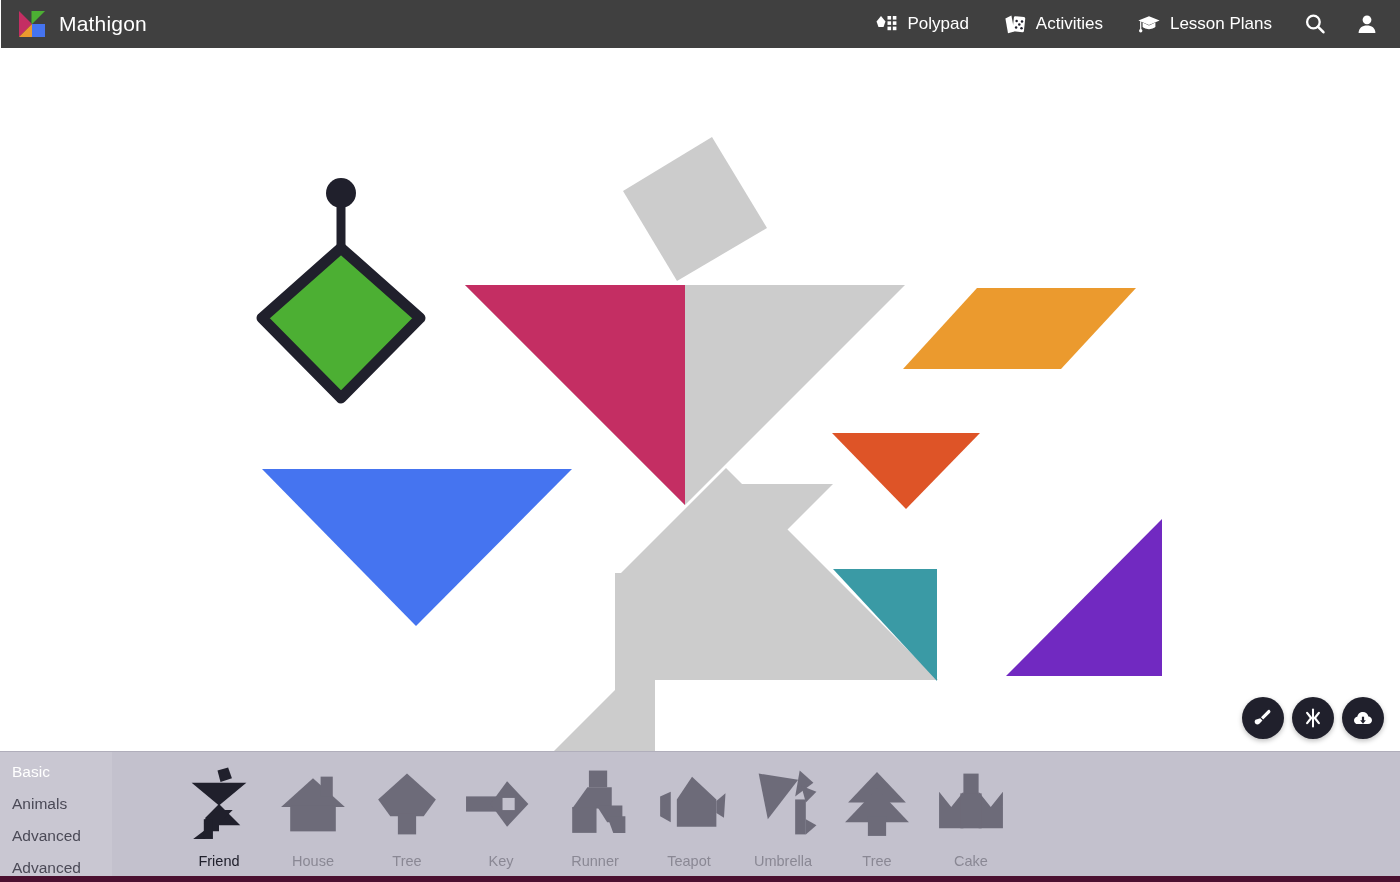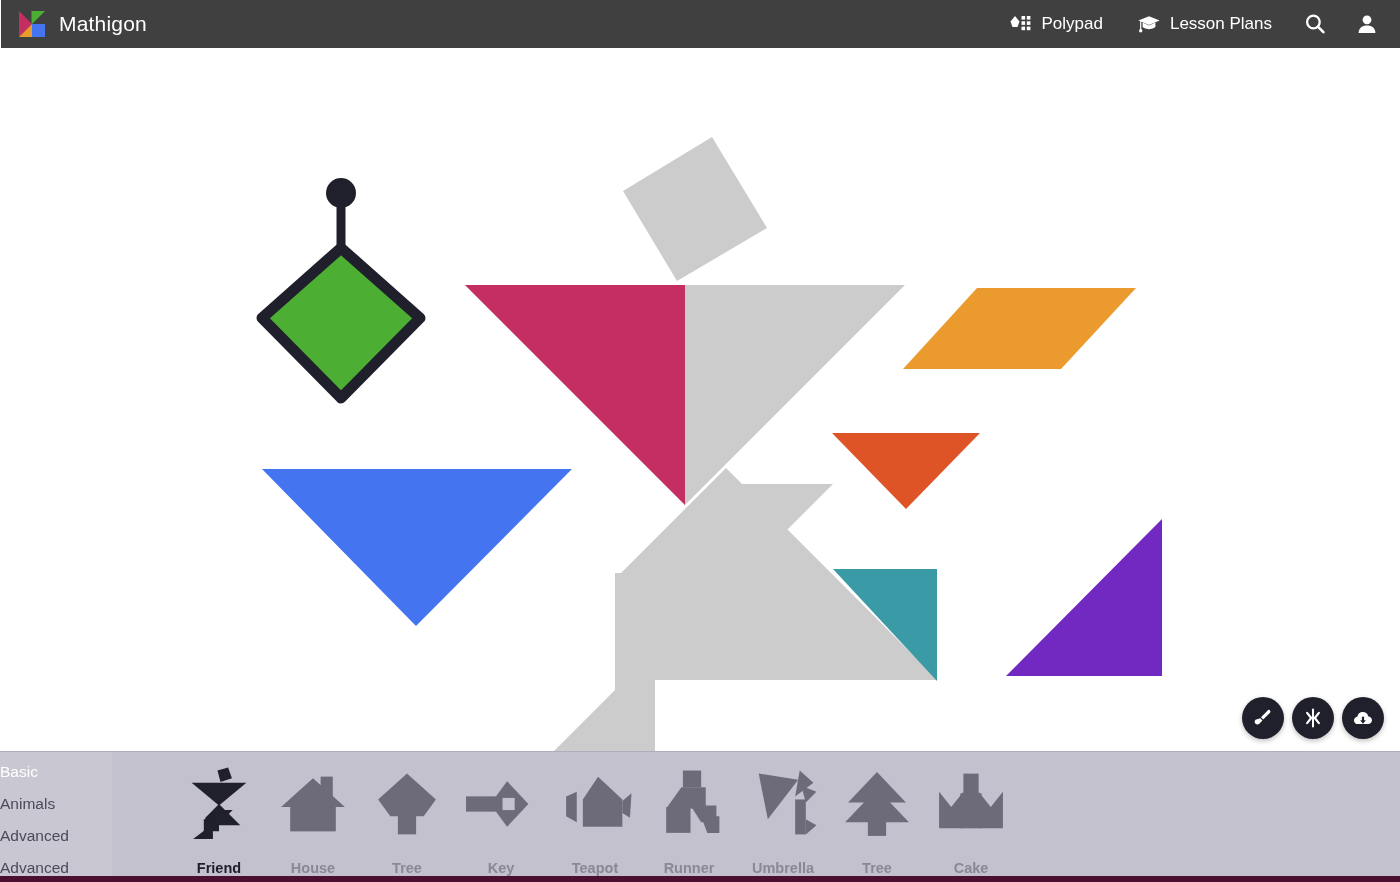--- a/index.html
+++ b/index.html
@@ -67,20 +67,21 @@
   }
   .gallery-rail {
     position: relative;
     width: 112px; flex: none;
     padding-top: 4px;
     background: #c9c7d2;
   }
   .cat {
     position: relative;
     height: 32px; line-height: 32px;
+    padding-left: 12px;
     font-size: 15.5px; color: #4b4a57;
     cursor: pointer;
     white-space: nowrap;
   }
   .cat.active { color: #ffffff; font-weight: 400; }
   .cat.active::before {
     content: ""; position: absolute; left: 0; top: 0;
     width: 100%; height: 32px; background: #3b3a48;
     z-index: -1;
   }
@@ -98,23 +99,23 @@
     padding: 10px 0 0 60px; gap: 0px; overflow: hidden;
   }
   .tile {
     width: 94px; flex: none;
     display: flex; flex-direction: column;
     align-items: center; cursor: pointer;
     padding-top: 4px;
   }
   .tile svg { width: 76px; height: 76px; display: block; }
   .tile-label {
-    margin-top: 18px;
+    margin-top: 11px;
     font-size: 14.5px; color: #8a8894;
-    text-align: center; white-space: nowrap; font-weight: bold;
+    text-align: center; white-space: nowrap;
   }
   .tile.active .tile-label { color: #20202c; }
 
   .bottom-strip {
     position: absolute; left: 0; bottom: 0;
     width: 1400px; height: 6px;
     background: #4b1030;
   }
 </style>
 </head>
@@ -146,20 +147,32 @@
           <rect x="18.8" y="4" width="3.6" height="3.6" fill="#fff"></rect>
           <rect x="13.5" y="9.3" width="3.6" height="3.6" fill="#fff"></rect>
           <rect x="18.8" y="9.3" width="3.6" height="3.6" fill="#fff"></rect>
           <rect x="13.5" y="14.6" width="3.6" height="3.6" fill="#fff"></rect>
           <rect x="18.8" y="14.6" width="3.6" height="3.6" fill="#fff"></rect>
         </svg>
         <span>Polypad</span>
       </div>
 
 
+      <div class="nav-item">
+        <svg class="nav-icon" viewBox="0 0 24 24">
+          <path d="M2.4 6.6 L8.4 3.4 L11.4 19.6 L5.0 21.2 Z" fill="#fff"></path>
+          <rect x="10.2" y="4.6" width="11.4" height="15.2" rx="1.4" fill="#fff" transform="rotate(6 15.9 12.2)"></rect>
+          <circle cx="13.6" cy="9.0" r="1.25" fill="#20202c"></circle>
+          <circle cx="19.0" cy="9.6" r="1.25" fill="#20202c"></circle>
+          <circle cx="16.3" cy="12.6" r="1.25" fill="#20202c"></circle>
+          <circle cx="13.1" cy="15.6" r="1.25" fill="#20202c"></circle>
+          <circle cx="18.5" cy="16.2" r="1.25" fill="#20202c"></circle>
+        </svg>
+        <span>Activities</span>
+      </div>
 
       <div class="nav-item">
         <svg class="nav-icon" viewBox="0 0 24 24">
           <path d="M12 4.2 L22.6 8.6 L12 13.0 L1.4 8.6 Z" fill="#fff"></path>
           <path d="M5.6 10.4 L5.6 15.0 C5.6 15.0 8.2 17.2 12 17.2 C15.8 17.2 18.4 15.0 18.4 15.0 L18.4 10.4 L12 13.4 Z" fill="#fff"></path>
           <rect x="3.1" y="9.2" width="1.2" height="8.6" fill="#fff"></rect>
           <circle cx="3.7" cy="18.8" r="1.7" fill="#fff"></circle>
         </svg>
         <span>Lesson Plans</span>
       </div>
@@ -311,44 +324,44 @@
             <polygon points="58,20 86,50 58,80 36,50"></polygon>
             <rect x="52" y="42" width="16" height="16" fill="#c3c1cd"></rect>
           </g>
         </svg>
         <div class="tile-label">Key</div>
       </div>
 
       <div class="tile">
         <svg viewBox="0 0 100 100">
           <g fill="#6d6b79">
-            <polygon points="54,14 86,44 86,80 34,80 34,44"></polygon>
-            <polygon points="12,40 26,34 26,74 12,66"></polygon>
-            <polygon points="86,46 98,36 96,68 86,62"></polygon>
-          </g>
-        </svg>
-        <div class="tile-label">Teapot</div>
-      </div>
-
-      <div class="tile">
-        <svg viewBox="0 0 100 100">
-          <g fill="#6d6b79">
             <rect x="42" y="6" width="24" height="22"></rect>
             <polygon points="40,28 72,28 72,56 20,56"></polygon>
             <polygon points="20,54 52,54 52,88 20,88"></polygon>
             <polygon points="52,52 86,52 86,74 66,74"></polygon>
             <polygon points="66,66 90,66 90,88 74,88"></polygon>
           </g>
         </svg>
         <div class="tile-label">Runner</div>
       </div>
 
       <div class="tile">
         <svg viewBox="0 0 100 100">
           <g fill="#6d6b79">
+            <polygon points="54,14 86,44 86,80 34,80 34,44"></polygon>
+            <polygon points="12,40 26,34 26,74 12,66"></polygon>
+            <polygon points="86,46 98,36 96,68 86,62"></polygon>
+          </g>
+        </svg>
+        <div class="tile-label">Teapot</div>
+      </div>
+
+      <div class="tile">
+        <svg viewBox="0 0 100 100">
+          <g fill="#6d6b79">
             <polygon points="18,10 70,18 30,70"></polygon>
             <polygon points="72,6 90,22 66,40"></polygon>
             <polygon points="74,26 94,34 80,48"></polygon>
             <rect x="66" y="44" width="14" height="46"></rect>
             <polygon points="80,70 94,78 80,90"></polygon>
           </g>
         </svg>
         <div class="tile-label">Umbrella</div>
       </div>
 

